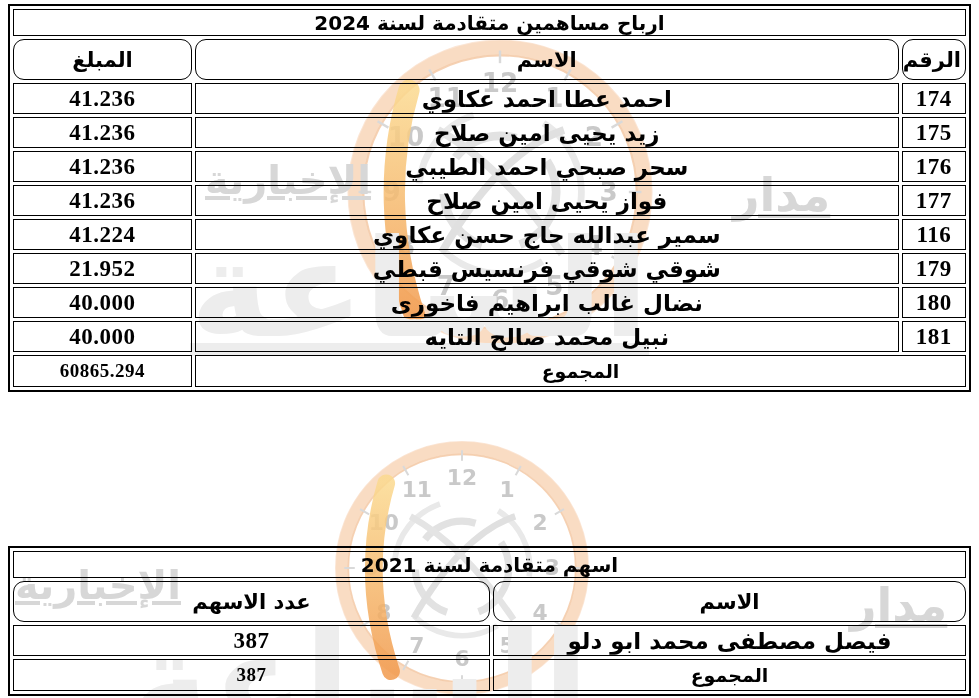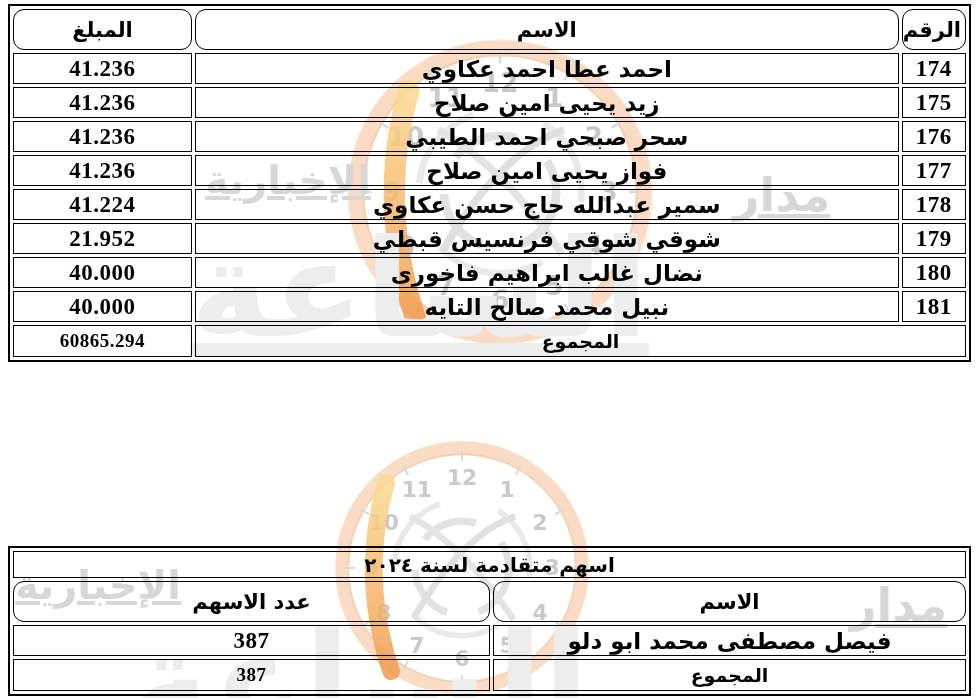--- a/index.html
+++ b/index.html
@@ -105,20 +105,23 @@
   <div class="wm-text" style="left:130px;top:615px;font-size:135px;color:#ededed;">الساعة</div>
 </div>
 
 <table id="table1" class="doc-table" dir="rtl">
   <colgroup>
       <col style="width:64px">
       <col style="width:700px">
       <col style="width:178px">
     </colgroup>
   <tbody>
+    <tr class="row-title">
+      <td colspan="3">ارباح مساهمين متقادمة لسنة 2024</td>
+    </tr>
     <tr class="row-head">
       <td>الرقم</td>
       <td>الاسم</td>
       <td>المبلغ</td>
     </tr>
 
       <tr class="row-data">
         <td class="numeric">174</td>
         <td>احمد عطا احمد عكاوي</td>
         <td class="numeric">41.236</td>
@@ -136,21 +139,21 @@
         <td class="numeric">41.236</td>
       </tr>
 
       <tr class="row-data">
         <td class="numeric">177</td>
         <td>فواز يحيى امين صلاح</td>
         <td class="numeric">41.236</td>
       </tr>
 
       <tr class="row-data">
-        <td class="numeric">178</td>
+        <td class="numeric">116</td>
         <td>سمير عبدالله حاج حسن عكاوي</td>
         <td class="numeric">41.224</td>
       </tr>
 
       <tr class="row-data">
         <td class="numeric">179</td>
         <td>شوقي شوقي فرنسيس قبطي</td>
         <td class="numeric">21.952</td>
       </tr>
 
@@ -173,21 +176,21 @@
   </tbody>
 </table>
 
 <table id="table2" class="doc-table" dir="rtl">
   <colgroup>
       <col style="width:472px">
       <col style="width:476px">
     </colgroup>
   <tbody>
     <tr class="row-title">
-      <td colspan="2">اسهم متقادمة لسنة ٢٠٢٤</td>
+      <td colspan="2">اسهم متقادمة لسنة 2021</td>
     </tr>
     <tr class="row-head">
       <td>الاسم</td>
       <td>عدد الاسهم</td>
     </tr>
 
       <tr class="row-data">
         <td>فيصل مصطفى محمد ابو دلو</td>
         <td class="numeric">387</td>
       </tr>

